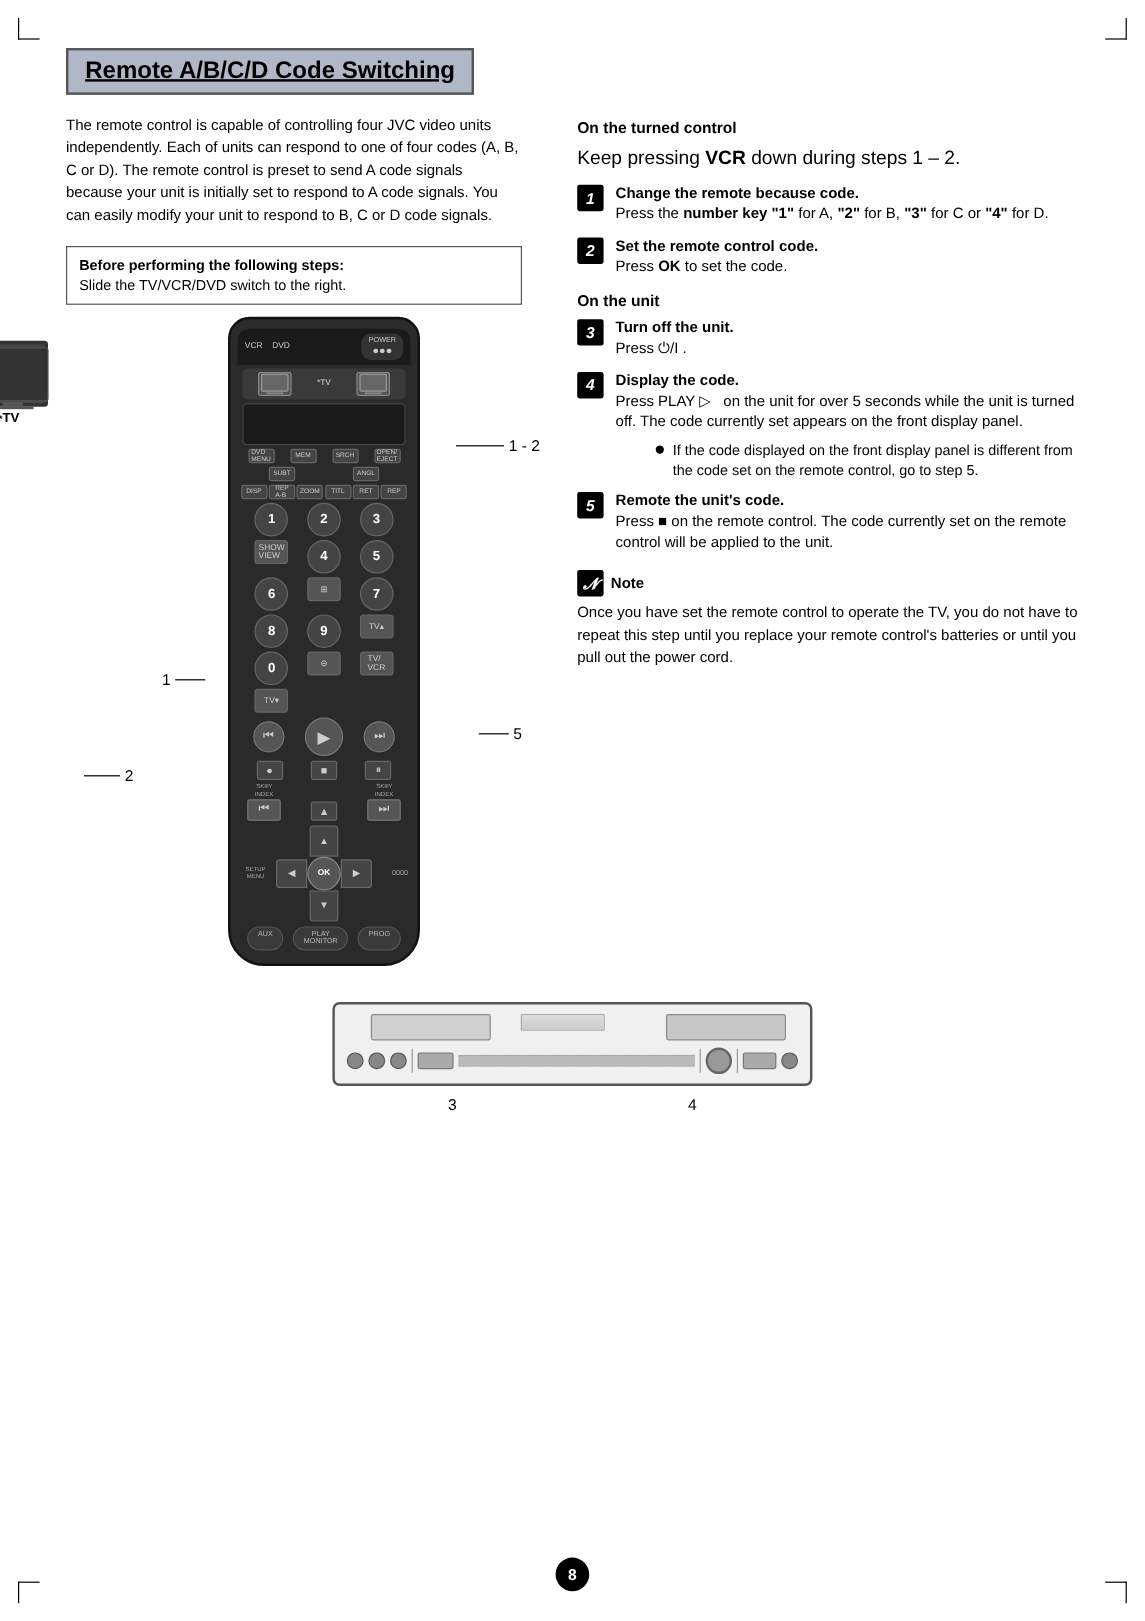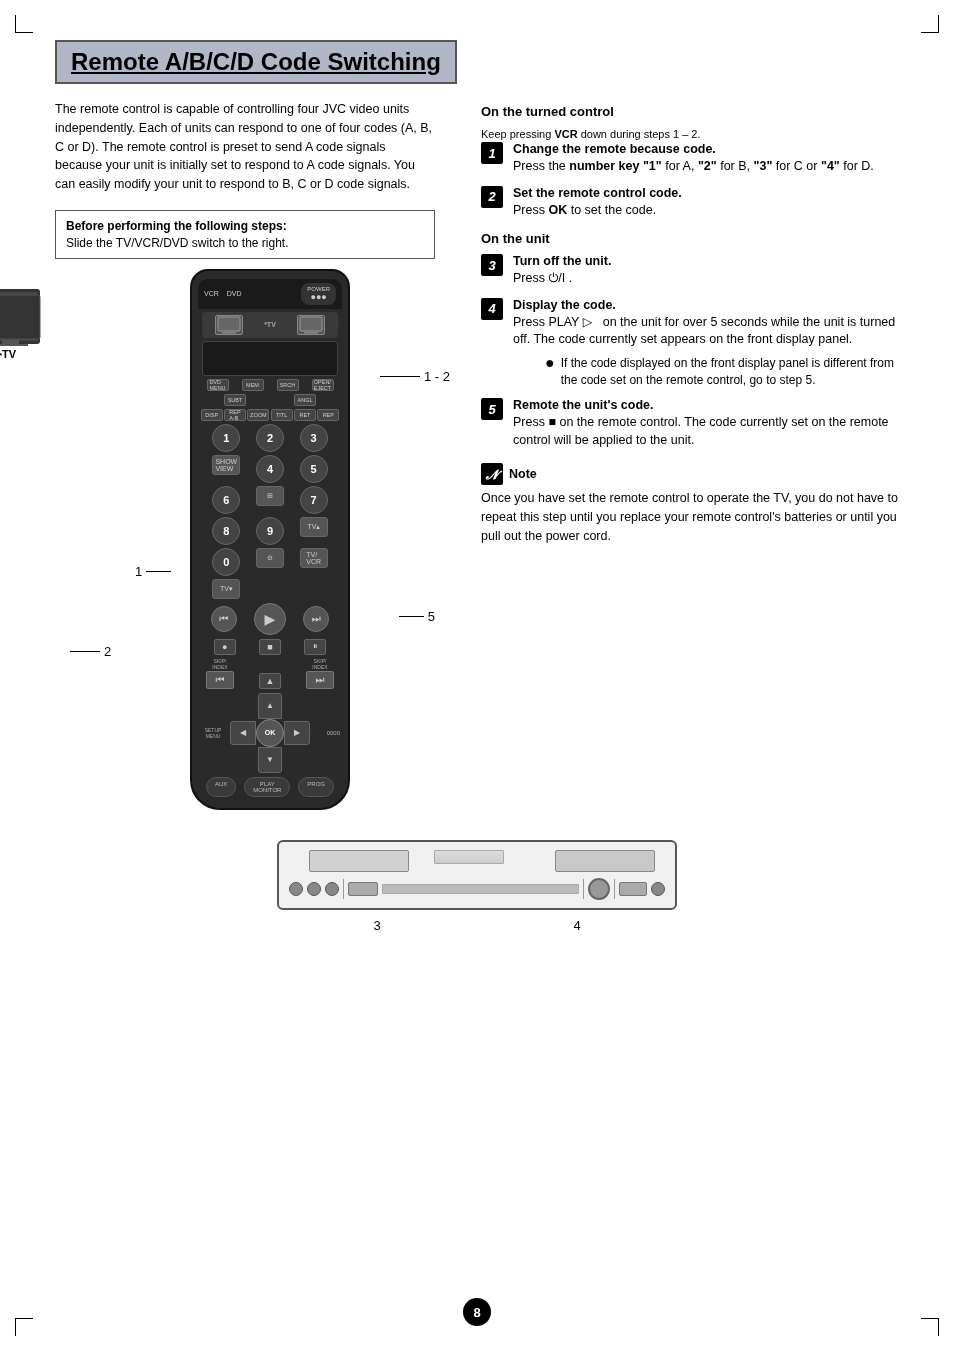--- a/index.html
+++ b/index.html
@@ -35,21 +35,21 @@
 
     
     .page-title-box {
       background: #b0b8c8;
       border: 2px solid #555;
       padding: 6px 14px;
       margin-bottom: 16px;
       display: inline-block;
     }
     .page-title-box h1 {
-      font-size: 24px;
+      font-size: 20px;
       font-weight: bold;
       color: #000;
       text-decoration: underline;
     }
 
     
     .content-area {
       display: flex;
       gap: 46px;
     }
@@ -363,21 +363,22 @@
 
     
     .section-heading {
       font-size: 13px;
       font-weight: bold;
       margin-bottom: 8px;
       margin-top: 4px;
     }
 
     .instruction-note {
-      font-size: 11px;
+      font-size: 16px;
+      margin-bottom: 10px;
       line-height: 1.4;
     }
 
     .step-item {
       display: flex;
       gap: 10px;
       margin-bottom: 10px;
       align-items: flex-start;
     }
 

